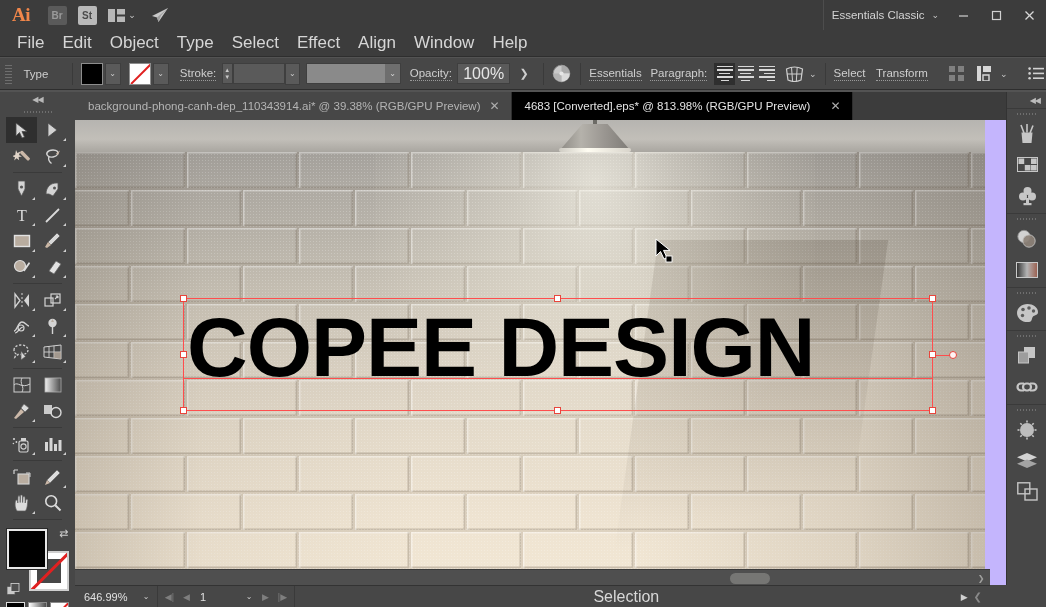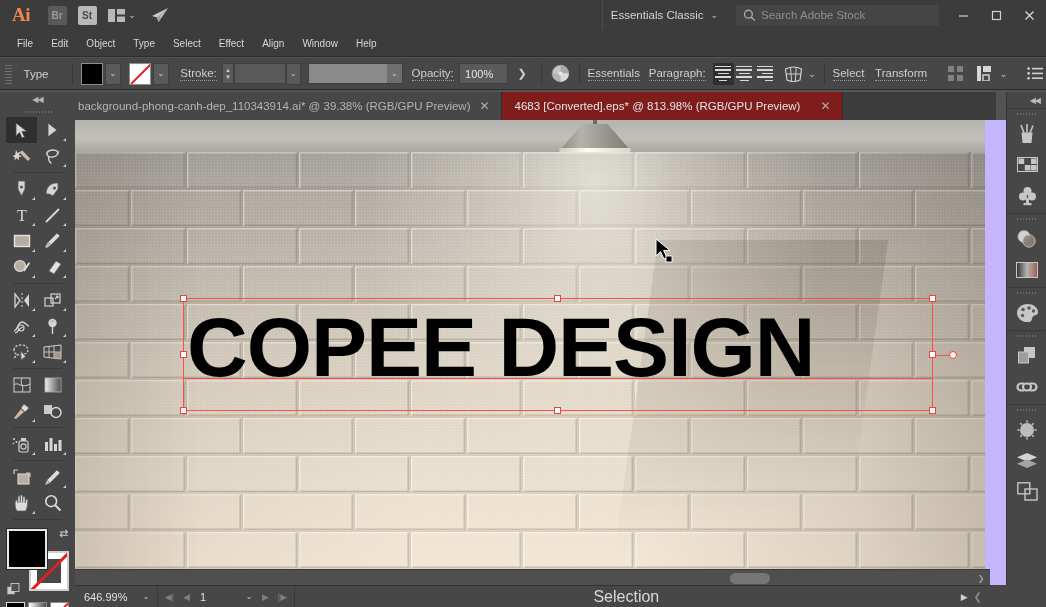--- a/index.html
+++ b/index.html
@@ -53,21 +53,21 @@
     color: #d0d0d0; font-size: 12px;
   }
 
   
   .menubar {
     position: absolute; left: 0; top: 30px; width: 1046px; height: 27px;
     background: #3c3c3c; display: flex; align-items: center; padding-left: 8px;
     border-bottom: 1px solid #2e2e2e;
   }
   .menu-item {
-    color: #d6d6d6; font-size: 10px; padding: 4px 9px; border-radius: 2px;
+    color: #d6d6d6; font-size: 17px; padding: 4px 9px; border-radius: 2px;
   }
 
   
   .controlbar {
     position: absolute; left: 0; top: 58px; width: 1046px; height: 32px;
     background: #474747; display: flex; align-items: center;
     border-bottom: 1px solid #2e2e2e;
   }
   .grip {
     width: 12px; height: 22px; margin-left: 3px;
@@ -92,21 +92,21 @@
     width: 16px; height: 22px; background: #5a5a5a; border: 1px solid #3f3f3f;
     display: flex; align-items: center; justify-content: center; color: #cdcdcd; font-size: 8px;
   }
   .stepper {
     width: 13px; height: 21px; background: #5a5a5a; border: 1px solid #3f3f3f;
     display: flex; flex-direction: column; align-items: center; justify-content: center;
     color: #c8c8c8; font-size: 6px; line-height: 7px;
   }
   .num-field {
     height: 21px; background: #5a5a5a; border: 1px solid #3f3f3f;
-    color: #e6e6e6; font-size: 11px; display: flex; align-items: center; padding: 0 5px;
+    color: #e6e6e6; font-size: 16px; display: flex; align-items: center; padding: 0 5px;
   }
   .wide-field {
     height: 21px; background: #8a8a8a; border: 1px solid #3f3f3f;
     display: flex; align-items: center; justify-content: flex-end;
   }
   .wide-field .dd-tip {
     width: 15px; height: 19px; background: #6e6e6e;
     display: flex; align-items: center; justify-content: center; color: #d8d8d8; font-size: 8px;
   }
   .align-btn {
@@ -116,29 +116,29 @@
   }
   .align-btn.active { background: #2f2f2f; }
   .align-btn i { display: block; height: 1.5px; background: #d8d8d8; }
   .icon-btn {
     width: 24px; height: 24px; display: flex; align-items: center; justify-content: center;
   }
   .dim { opacity: 0.42; }
 
   
   .tabbar {
-    position: absolute; left: 65px; top: 92px; width: 931px; height: 28px;
+    position: absolute; left: 75px; top: 92px; width: 931px; height: 28px;
     background: #3c3c3c; display: flex; 
   }
   .doc-tab {
     height: 28px; display: flex; align-items: center; gap: 9px;
     padding: 0 11px 0 13px; font-size: 11.5px; color: #b4b4b4;
     background: #474747; border-right: 1px solid #2e2e2e;
   }
-  .doc-tab.active { background: #7f1d1d; color: #e4e4e4; gap: 20px; }
+  .doc-tab.active { background: #000000; color: #e4e4e4; gap: 20px; }
   .tab-close { color: #b0b0b0; font-size: 12px; line-height: 1; }
 
   
   .lefttool {
     position: absolute; left: 0; top: 92px; width: 75px; height: 515px;
     background: #474747;
   }
   .lt-collapse {
     height: 15px; display: flex; align-items: center; justify-content: center;
     color: #b8b8b8; font-size: 8px; letter-spacing: -1px;
@@ -407,27 +407,20 @@
       </svg>
     </div>
 
     <div class="titlebar-spacer"></div>
 
     <div class="ws-switcher">
       <span>Essentials Classic</span>
       <span class="chev">⌄</span>
     </div>
 
-    <div class="search-box">
-      <svg width="13" height="13" viewBox="0 0 13 13">
-        <circle cx="5.4" cy="5.2" r="3.9" fill="none" stroke="#a8a8a8" stroke-width="1.4"></circle>
-        <line x1="8.3" y1="8.2" x2="12" y2="11.6" stroke="#a8a8a8" stroke-width="1.4"></line>
-      </svg>
-      <span class="ph">Search Adobe Stock</span>
-    </div>
 
     <div class="win-btns">
       <div class="win-btn">
         <svg width="11" height="11" viewBox="0 0 11 11">
           <line x1="1" y1="6" x2="10" y2="6" stroke="#d0d0d0" stroke-width="1.2"></line>
         </svg>
       </div>
       <div class="win-btn">
         <svg width="11" height="11" viewBox="0 0 11 11">
           <rect x="1.5" y="1.5" width="8" height="8" fill="none" stroke="#d0d0d0" stroke-width="1.2"></rect>

